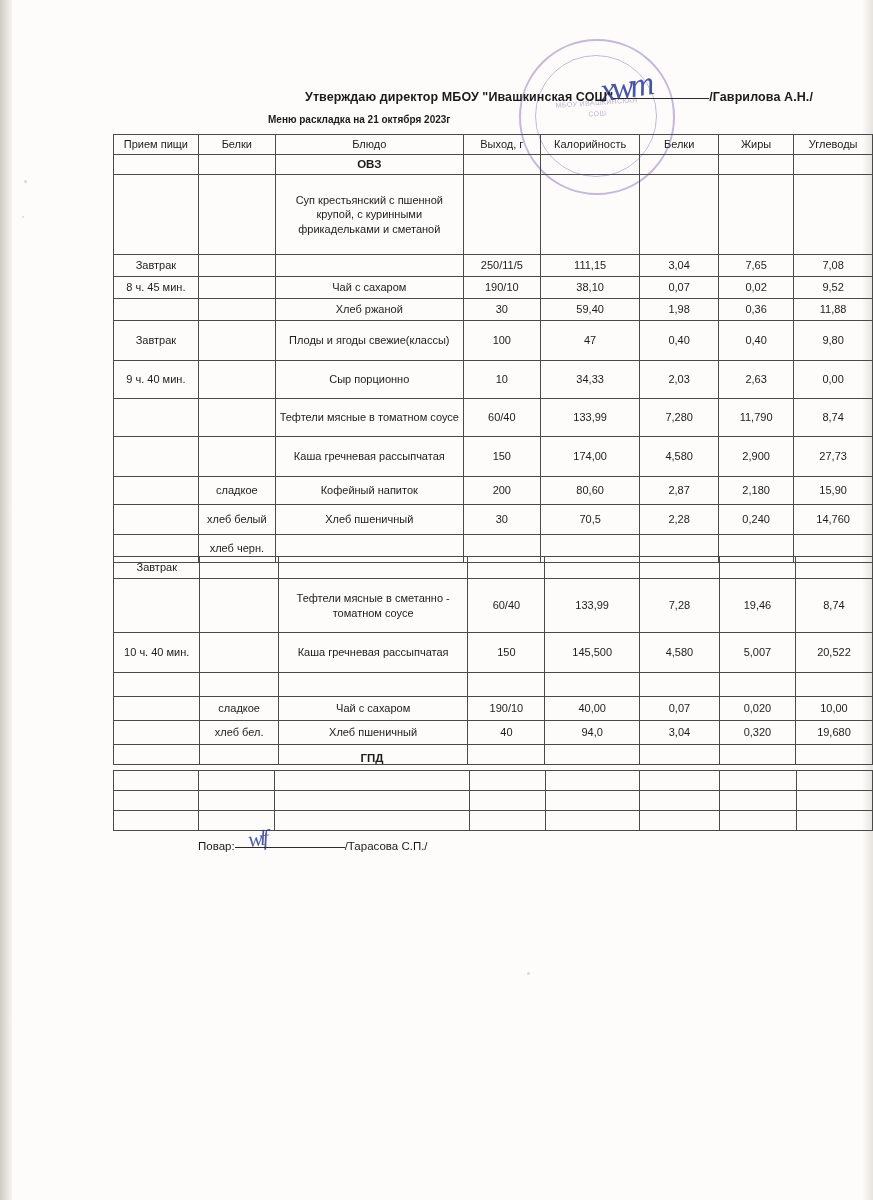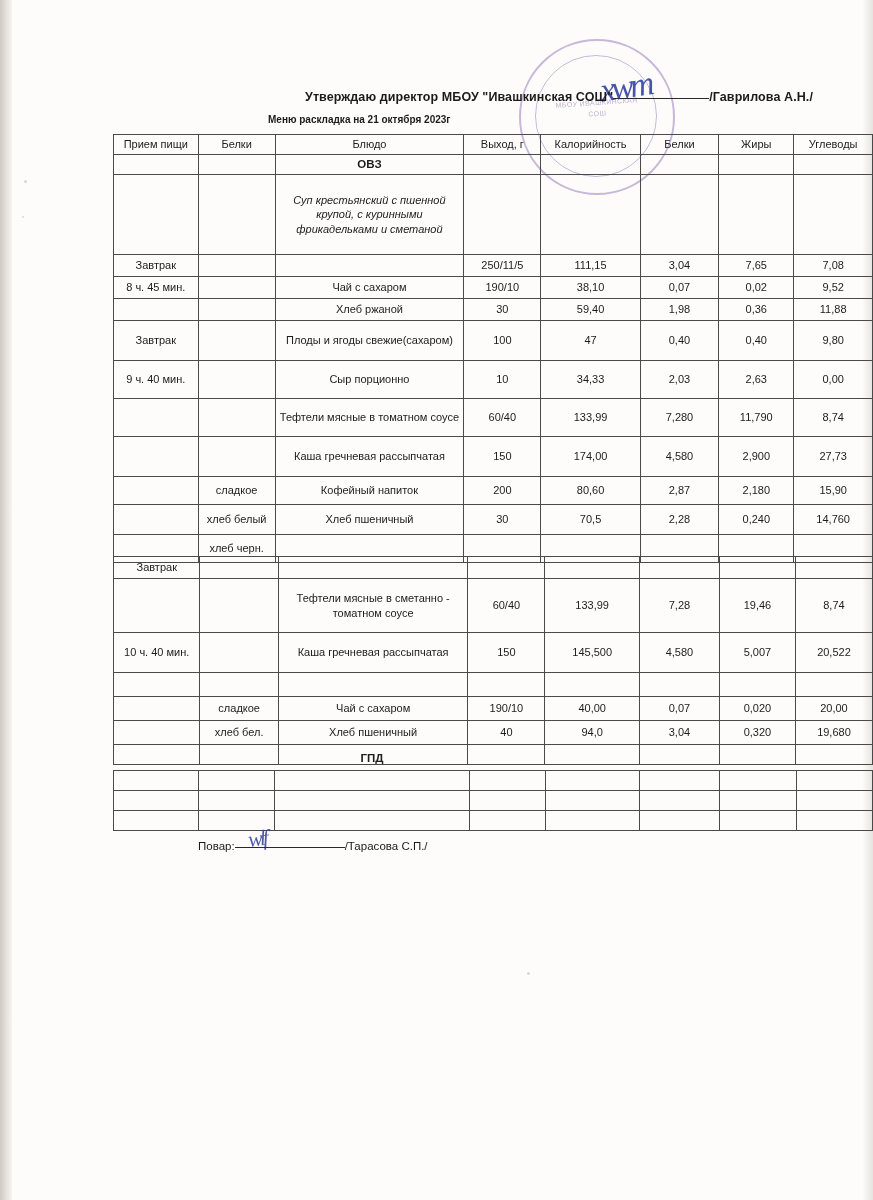--- a/index.html
+++ b/index.html
@@ -132,21 +132,21 @@
   .c4 { width: 105px; }
   .c5 { width: 90px; }
   .c6 { width: 85px; }
   .c7 { width: 85px; }
 
   .hdr td { font-size: 11px; }
   .section td {
     font-weight: bold;
     font-size: 11.5px;
   }
-  .italic { font-style: italic; }
+  .italic { }
 
   
   #t1 { left: 113px; top: 134px; }
   
   #t2 { left: 113px; top: 556px; }
   
   #t3 { left: 113px; top: 748px; }
 
   .sig-cook-line {
     position: absolute;
@@ -277,21 +277,21 @@
           <td>59,40</td>
           <td>1,98</td>
           <td>0,36</td>
           <td>11,88</td>
         </tr>
 
 
         <tr style="height:40px;">
           <td>Завтрак</td>
           <td></td>
-          <td>Плоды и ягоды свежие(сахаром)</td>
+          <td>Плоды и ягоды свежие(классы)</td>
           <td>100</td>
           <td>47</td>
           <td>0,40</td>
           <td>0,40</td>
           <td>9,80</td>
         </tr>
         <tr style="height:38px;">
           <td>9 ч. 40 мин.</td>
           <td></td>
           <td>Сыр порционно</td>
@@ -407,21 +407,21 @@
           <td></td>
         </tr>
         <tr style="height:24px;">
           <td></td>
           <td>сладкое</td>
           <td>Чай с сахаром</td>
           <td>190/10</td>
           <td>40,00</td>
           <td>0,07</td>
           <td>0,020</td>
-          <td>20,00</td>
+          <td>10,00</td>
         </tr>
         <tr style="height:24px;">
           <td></td>
           <td>хлеб бел.</td>
           <td>Хлеб пшеничный</td>
           <td>40</td>
           <td>94,0</td>
           <td>3,04</td>
           <td>0,320</td>
           <td>19,680</td>

